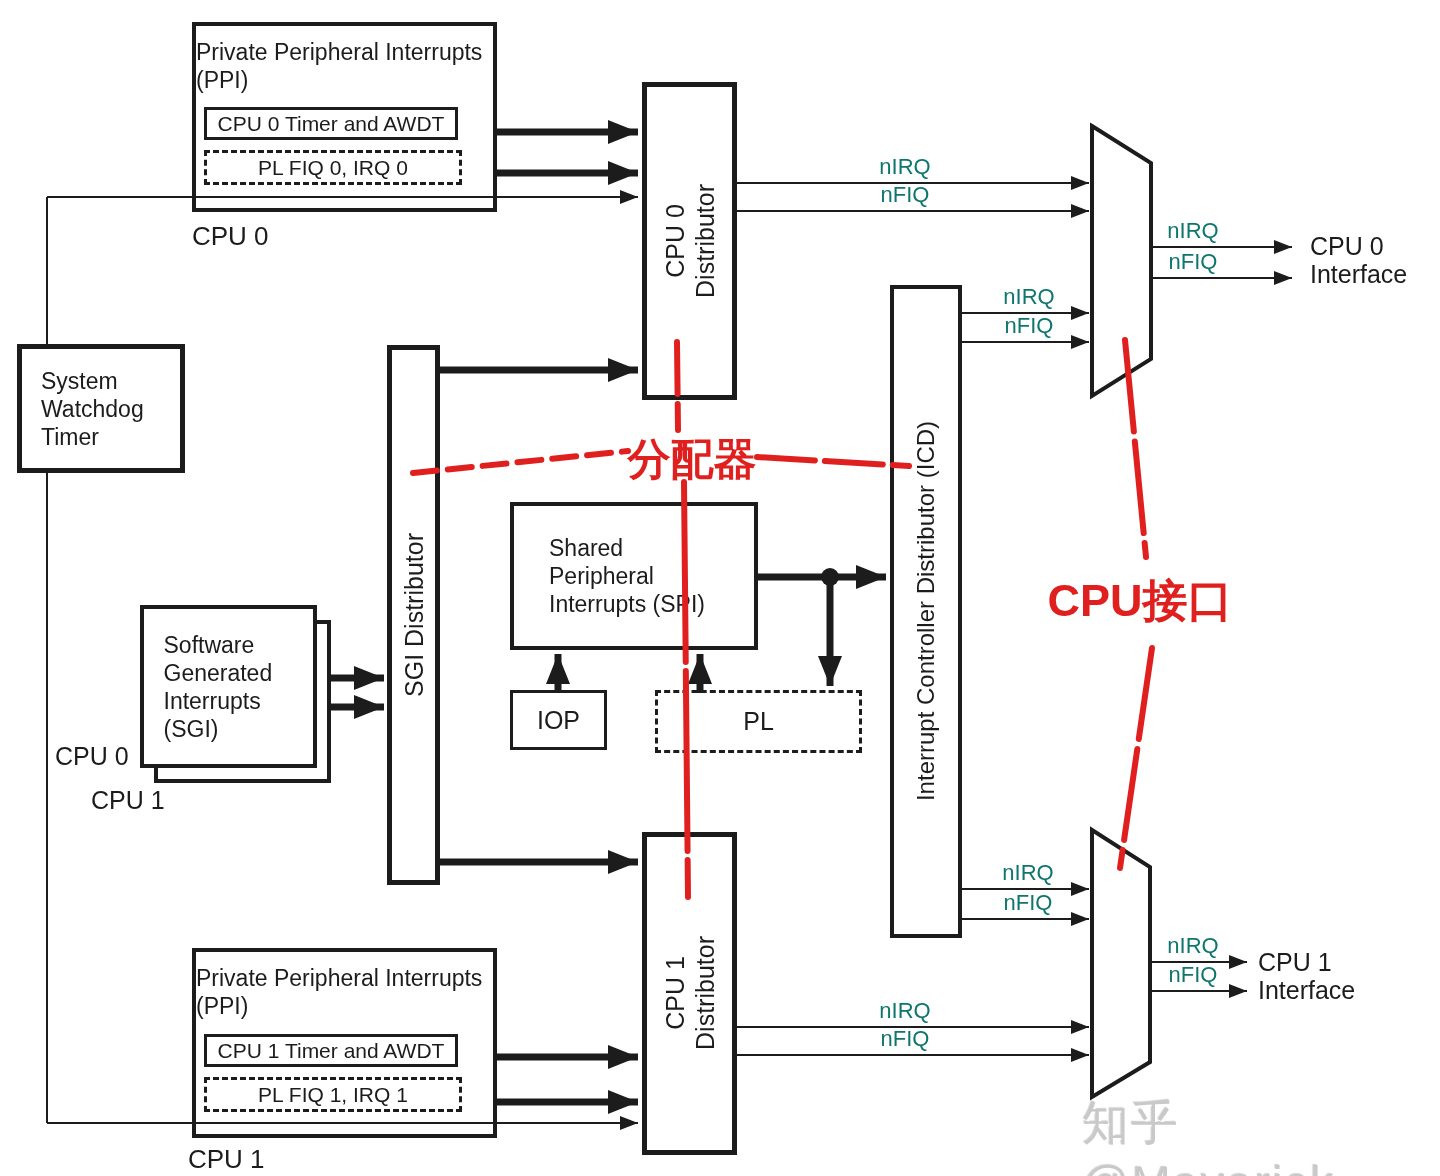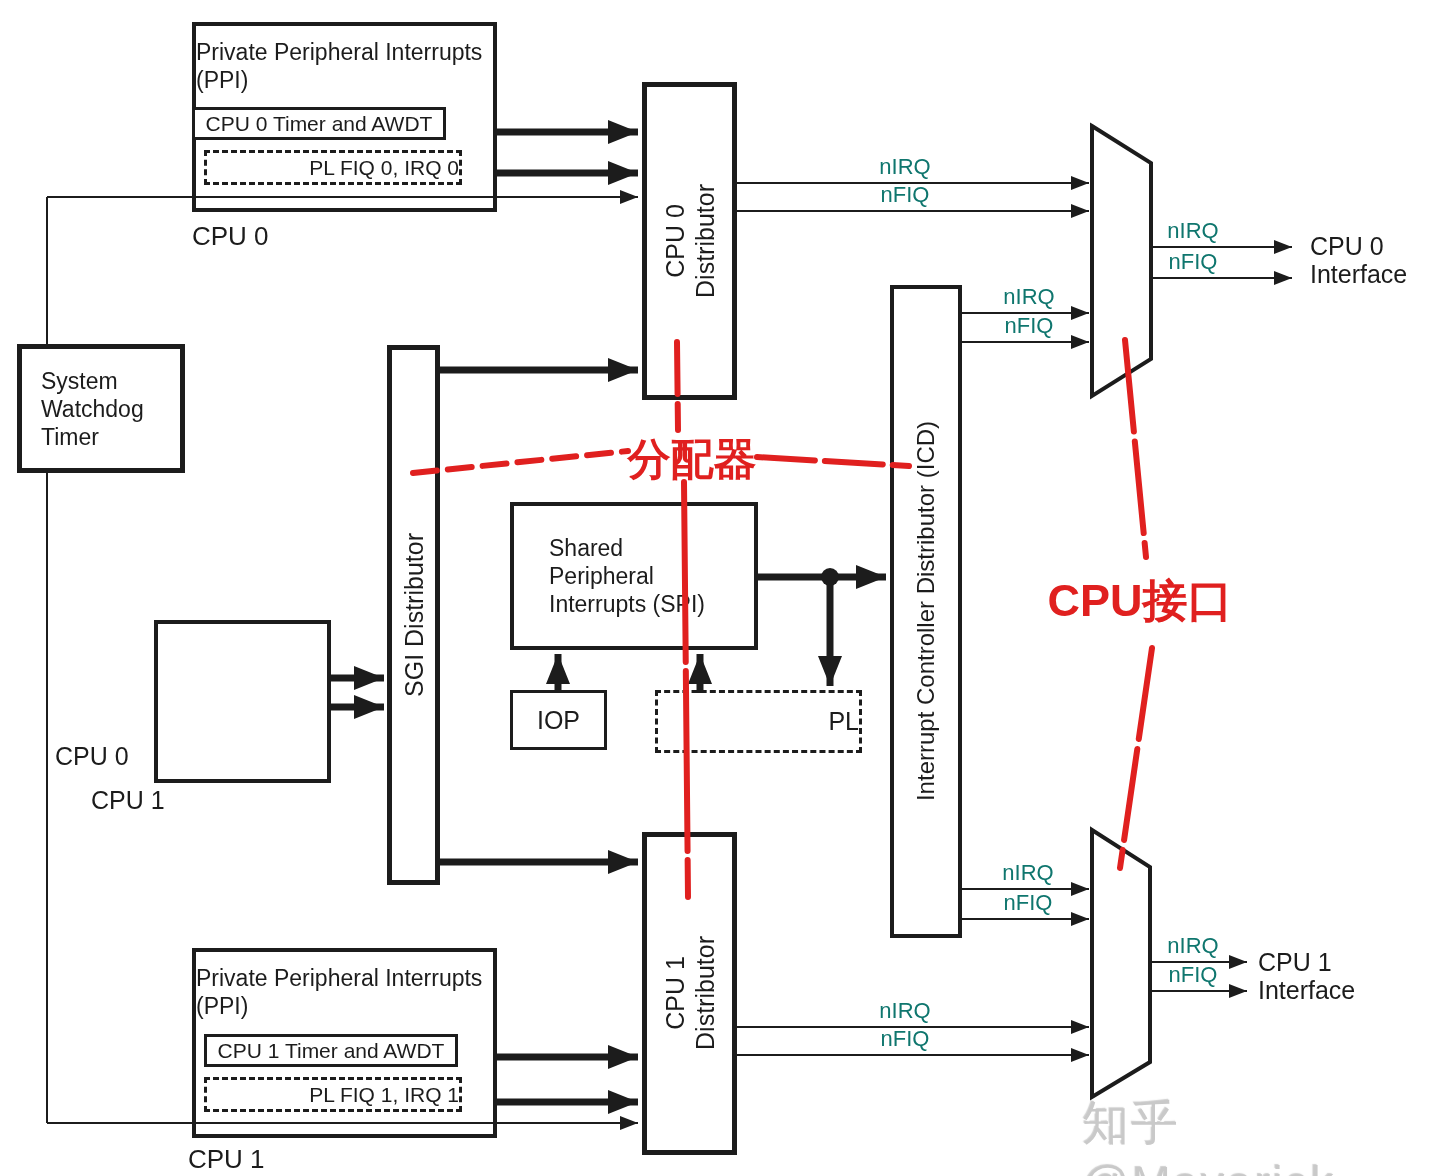--- a/index.html
+++ b/index.html
@@ -1,21 +1,21 @@
 <!DOCTYPE html>
 <html><head>
 <meta charset="utf-8">
 <style>
   html,body{margin:0;padding:0;background:#ffffff;}
   #canvas{position:relative;width:1440px;height:1176px;background:#ffffff;overflow:hidden;
           font-family:"Liberation Sans",sans-serif;color:#1c1c1c;}
   .box{position:absolute;background:#ffffff;border:4px solid #1c1c1c;box-sizing:border-box;z-index:2;}
   .box.thick{border-width:5px;}
   .box.thin{border-width:3px;}
-  .box.dashedb{border:3px dashed #1c1c1c;justify-content:flex-end;}
+  .box.dashedb{border:3px dashed #1c1c1c;}
   .ctr{display:flex;align-items:center;justify-content:center;text-align:center;}
   .title{font-size:23px;line-height:28px;text-align:left;}
   .lbl{position:absolute;font-size:26px;color:#1c1c1c;z-index:3;white-space:nowrap;}
   .sig{position:absolute;font-size:22px;color:#0f766e;z-index:3;transform:translate(-50%,-100%);white-space:nowrap;}
   .vtxt{position:absolute;z-index:3;white-space:nowrap;text-align:center;
         transform:translate(-50%,-50%) rotate(-90deg);font-size:25px;line-height:30px;}
   .iface{position:absolute;z-index:3;font-size:25px;line-height:28px;white-space:nowrap;}
   svg.layer{position:absolute;left:0;top:0;z-index:4;pointer-events:none;}
   .redtxt{position:absolute;z-index:6;font-weight:bold;white-space:nowrap;
           transform:translate(-50%,-50%);}
@@ -23,21 +23,21 @@
              text-shadow:2px 2px 1px rgba(255,255,255,0.95),-1px -1px 1px rgba(120,120,120,0.35);}
 </style>
 </head>
 <body>
 
 <div id="canvas">
 
   <div class="box" style="left:192px;top:22px;width:305px;height:190px;">
     <div class="title" style="margin-top:12px;">Private Peripheral Interrupts (PPI)</div>
   </div>
-  <div class="box thin ctr" style="left:192px;top:107px;width:254px;height:33px;font-size:21px;">
+  <div class="box thin ctr" style="left:204px;top:107px;width:254px;height:33px;font-size:21px;">
     <span>CPU 0 Timer and AWDT</span>
   </div>
   <div class="box dashedb ctr" style="left:204px;top:150px;width:258px;height:35px;font-size:21px;">
     <span>PL FIQ 0, IRQ 0</span>
   </div>
   <div class="lbl" style="left:192px;top:221px;">CPU 0</div>
 
   <div class="box" style="left:192px;top:948px;width:305px;height:190px;">
     <div class="title" style="margin-top:12px;">Private Peripheral Interrupts (PPI)</div>
   </div>
@@ -47,20 +47,23 @@
   <div class="box dashedb ctr" style="left:204px;top:1077px;width:258px;height:35px;font-size:21px;">
     <span>PL FIQ 1, IRQ 1</span>
   </div>
   <div class="lbl" style="left:188px;top:1144px;">CPU 1</div>
 
   <div class="box thick ctr title" style="left:17px;top:344px;width:168px;height:129px;">
     <span style="display:block;width:120px;">System Watchdog Timer</span>
   </div>
 
   <div class="box" style="left:154px;top:620px;width:177px;height:163px;"></div>
+  <div class="box ctr title" style="left:140px;top:605px;width:177px;height:163px;">
+    <span style="display:block;width:130px;">Software Generated Interrupts (SGI)</span>
+  </div>
   <div class="lbl" style="left:55px;top:742px;font-size:25px;">CPU 0</div>
   <div class="lbl" style="left:91px;top:786px;font-size:25px;">CPU 1</div>
 
   <div class="box thick" style="left:387px;top:345px;width:53px;height:540px;"></div>
   <div class="vtxt" style="left:414px;top:615px;">SGI Distributor</div>
 
   <div class="box thick" style="left:642px;top:82px;width:95px;height:318px;"></div>
   <div class="vtxt" style="left:690px;top:241px;">
     <div>CPU 0</div>
     <div>Distributor</div>

